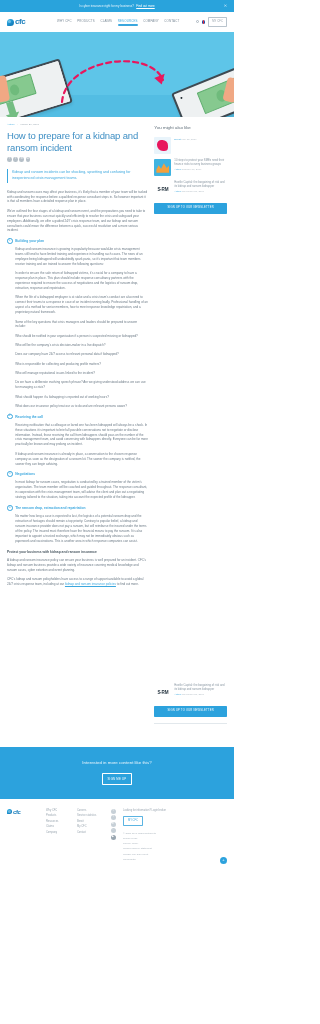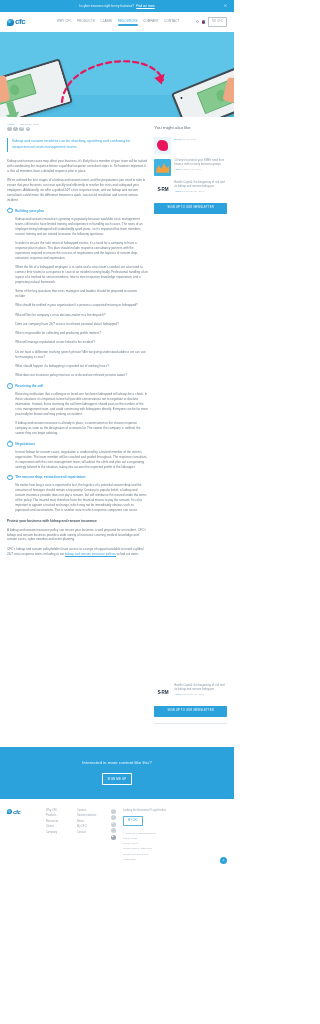--- a/index.html
+++ b/index.html
@@ -299,20 +299,21 @@
   <div class="content">
 
     <div class="main">
 
       <div class="meta">
         <span class="cat">Article</span>
         <span class="sep">|</span>
         <span>March 20, 2019</span>
       </div>
 
+      <h1 class="title">How to prepare for a kidnap and ransom incident</h1>
 
       <div class="share">
         <div class="share-btn">f</div>
         <div class="share-btn">t</div>
         <div class="share-btn">in</div>
         <div class="share-btn">✉</div>
       </div>
 
       <div class="callout">
         <p>Kidnap and ransom incidents can be shocking, upsetting and confusing for inexperienced crisis management teams.</p>

